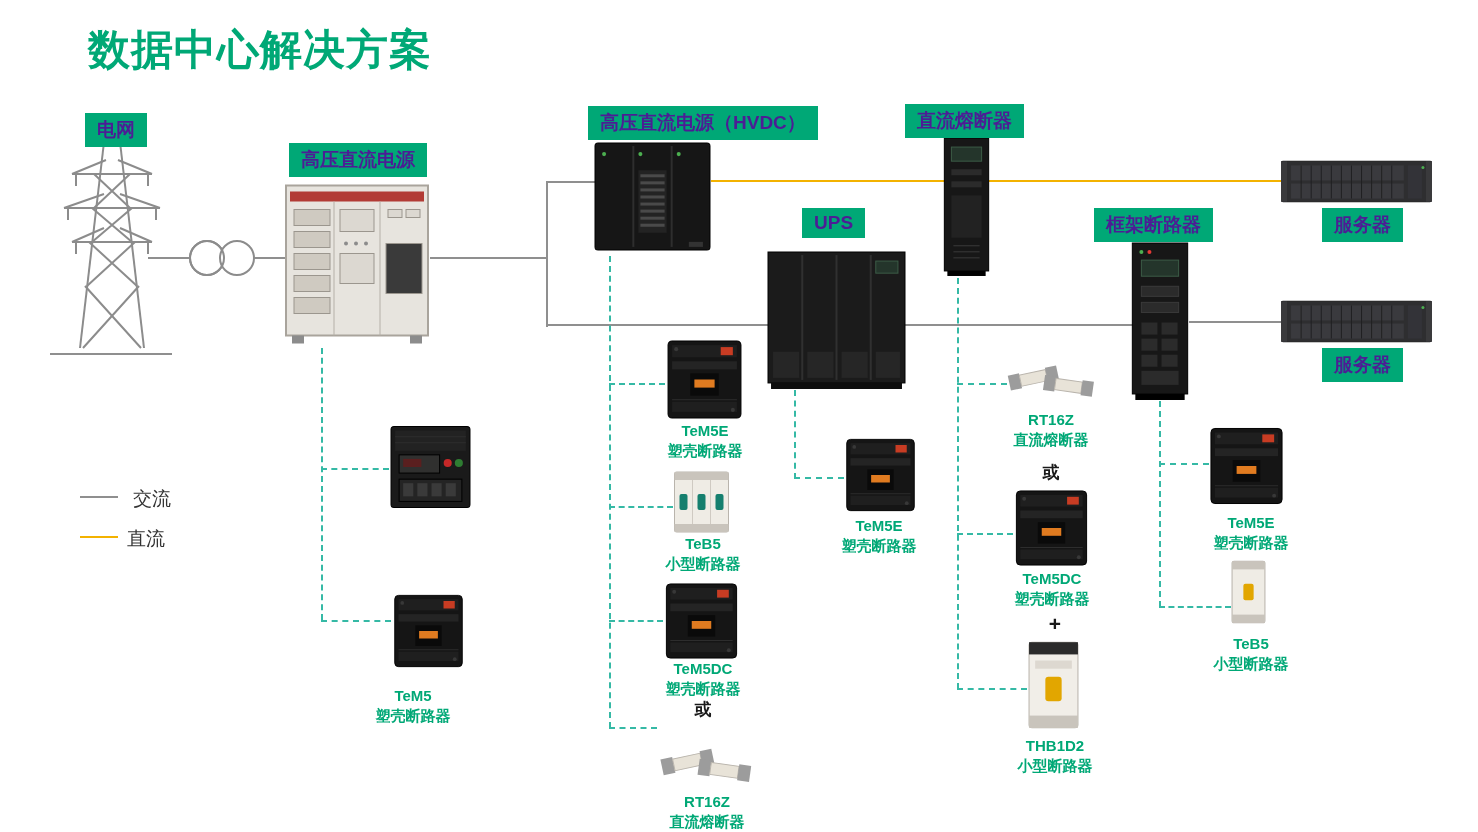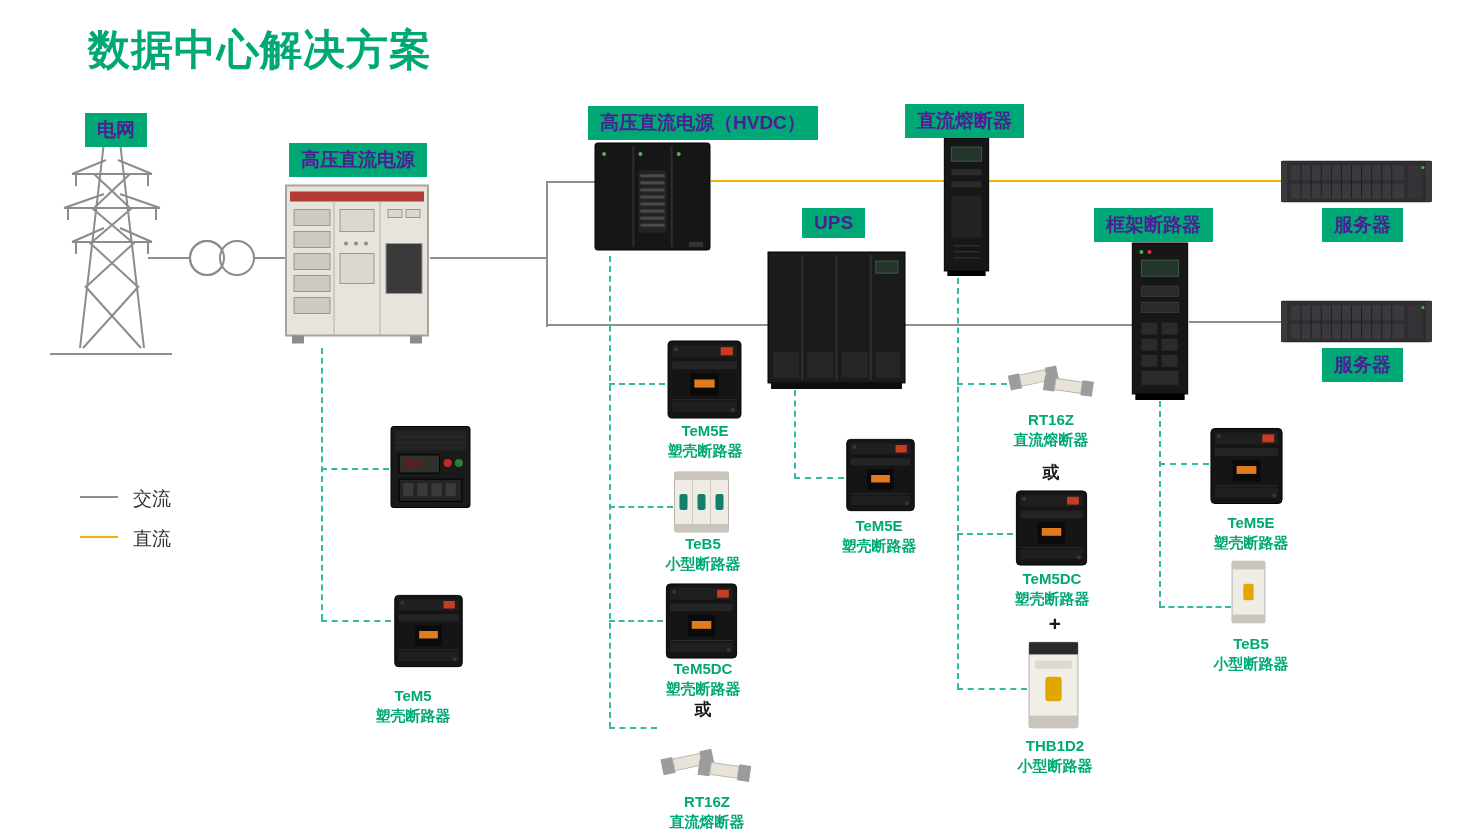--- a/index.html
+++ b/index.html
@@ -255,21 +255,21 @@
   <div class="dash-h" style="left:957px;top:533px;width:56px"></div>
   <div class="dash-h" style="left:957px;top:688px;width:70px"></div>
 
   <div class="dash-v" style="left:1159px;top:401px;height:206px"></div>
   <div class="dash-h" style="left:1159px;top:463px;width:50px"></div>
   <div class="dash-h" style="left:1159px;top:606px;width:72px"></div>
 
   <div class="hline ac" style="left:80px;top:496px;width:38px"></div>
   <div class="legend-label" style="left:133px;top:486px">交流</div>
   <div class="hline dc" style="left:80px;top:536px;width:38px"></div>
-  <div class="legend-label" style="left:133px;top:526px">直流</div>
+  <div class="legend-label" style="left:127px;top:526px">直流</div>
 
   <svg class="art" style="left:52px;top:136px;width:120px;height:218px">
       <use href="#sym-tower"></use>
     </svg>
   <svg class="art" style="left:186px;top:238px;width:72px;height:40px">
       <use href="#sym-transformer"></use>
     </svg>
   <svg class="art" style="left:284px;top:183px;width:146px;height:163px">
       <use href="#sym-lvcab"></use>
     </svg>

